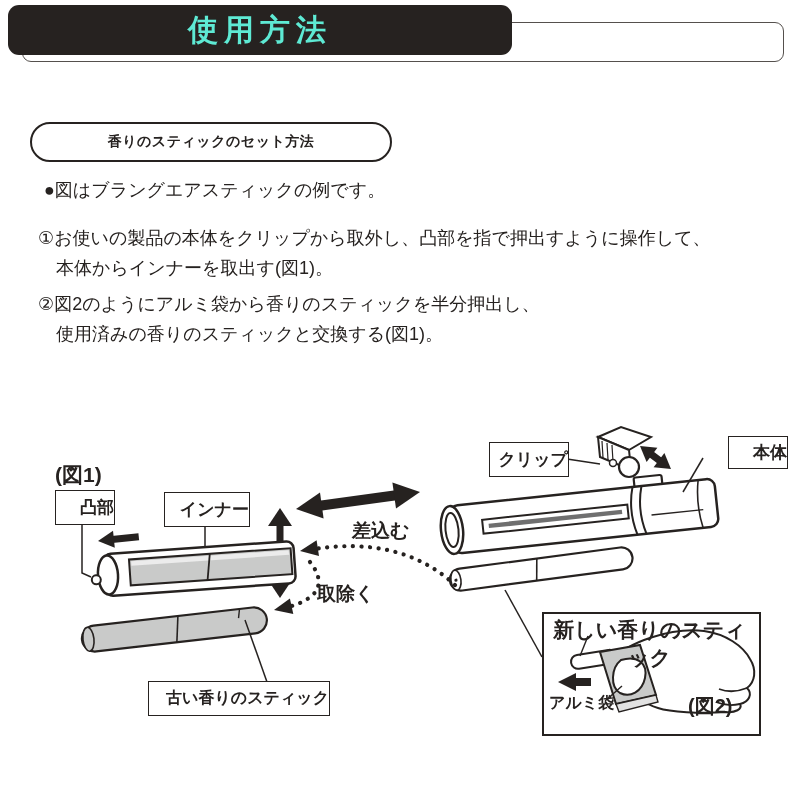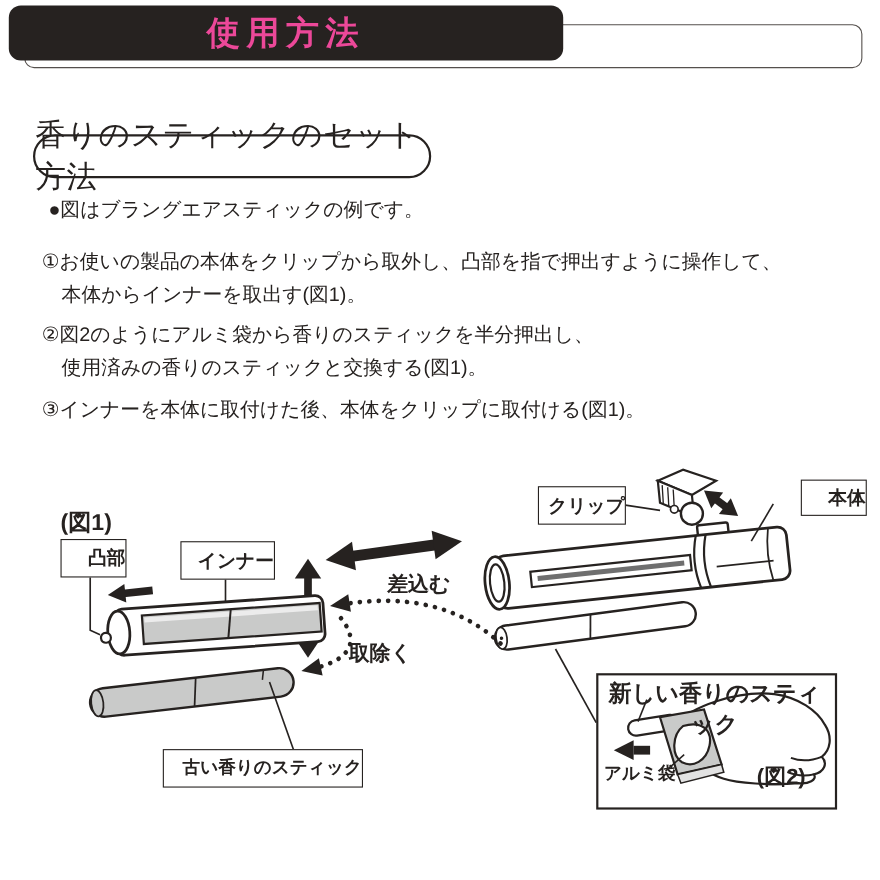--- a/index.html
+++ b/index.html
@@ -9,27 +9,27 @@
   }
   .abs{position:absolute;}
   
   .header-outline{
     left:22px;top:22px;width:760px;height:38px;border:1.5px solid #55504d;border-radius:9px;background:#ffffff;z-index:1;
   }
   .header-bar{
     left:8px;top:5px;width:504px;height:50px;background:#262220;border-radius:11px;z-index:2;
     display:flex;align-items:center;justify-content:center;
   }
-  .header-bar span{color:#ec4899;font-size:30px;font-weight:700;letter-spacing:6px;}
+  .header-bar span{color:#5eead4;font-size:30px;font-weight:700;letter-spacing:6px;}
   
   .section-pill{
     left:30px;top:122px;width:358px;height:36px;border:2.5px solid #262220;border-radius:20px;
     display:flex;align-items:center;justify-content:center;z-index:2;background:#fff;
   }
-  .section-pill span{font-size:28px;font-weight:400;letter-spacing:0.5px;}
+  .section-pill span{font-size:14px;font-weight:700;letter-spacing:0.5px;}
   .note{left:44px;top:178px;font-size:18px;font-weight:500;z-index:2;}
   .step{font-size:18px;font-weight:500;z-index:2;white-space:nowrap;}
   
   .lbox{
     border:1.5px solid #262220;background:#ffffff;display:flex;align-items:center;justify-content:flex-end;
     font-size:17px;font-weight:600;z-index:3;
   }
   .dtext{font-weight:700;z-index:3;white-space:nowrap;}
   .fig2-frame{left:542px;top:612px;width:215px;height:120px;border:2px solid #262220;background:#ffffff;z-index:1;}
   svg.diagram{left:0;top:420px;z-index:2;pointer-events:none;}
@@ -51,21 +51,20 @@
 
   <div class="abs section-pill">
     <span>香りのスティックのセット方法</span>
   </div>
 
   <div class="abs note">●図はブラングエアスティックの例です。</div>
   <div class="abs step" style="left:38px;top:226px;">①お使いの製品の本体をクリップから取外し、凸部を指で押出すように操作して、</div>
   <div class="abs step" style="left:56px;top:256px;">本体からインナーを取出す(図1)。</div>
   <div class="abs step" style="left:38px;top:292px;">②図2のようにアルミ袋から香りのスティックを半分押出し、</div>
   <div class="abs step" style="left:56px;top:322px;">使用済みの香りのスティックと交換する(図1)。</div>
-  <div class="abs step" style="left:38px;top:360px;">③インナーを本体に取付けた後、本体をクリップに取付ける(図1)。</div>
 
   <div class="abs fig2-frame"></div>
 
   <svg class="abs diagram" width="800" height="380" viewBox="0 0 800 380">
 
     <g class="ink">
       <rect x="276.5" y="104" width="7" height="58"></rect>
       <polygon points="280,88 268,106 292,106"></polygon>
       <polygon points="280,178 268,160 292,160"></polygon>
     </g>

